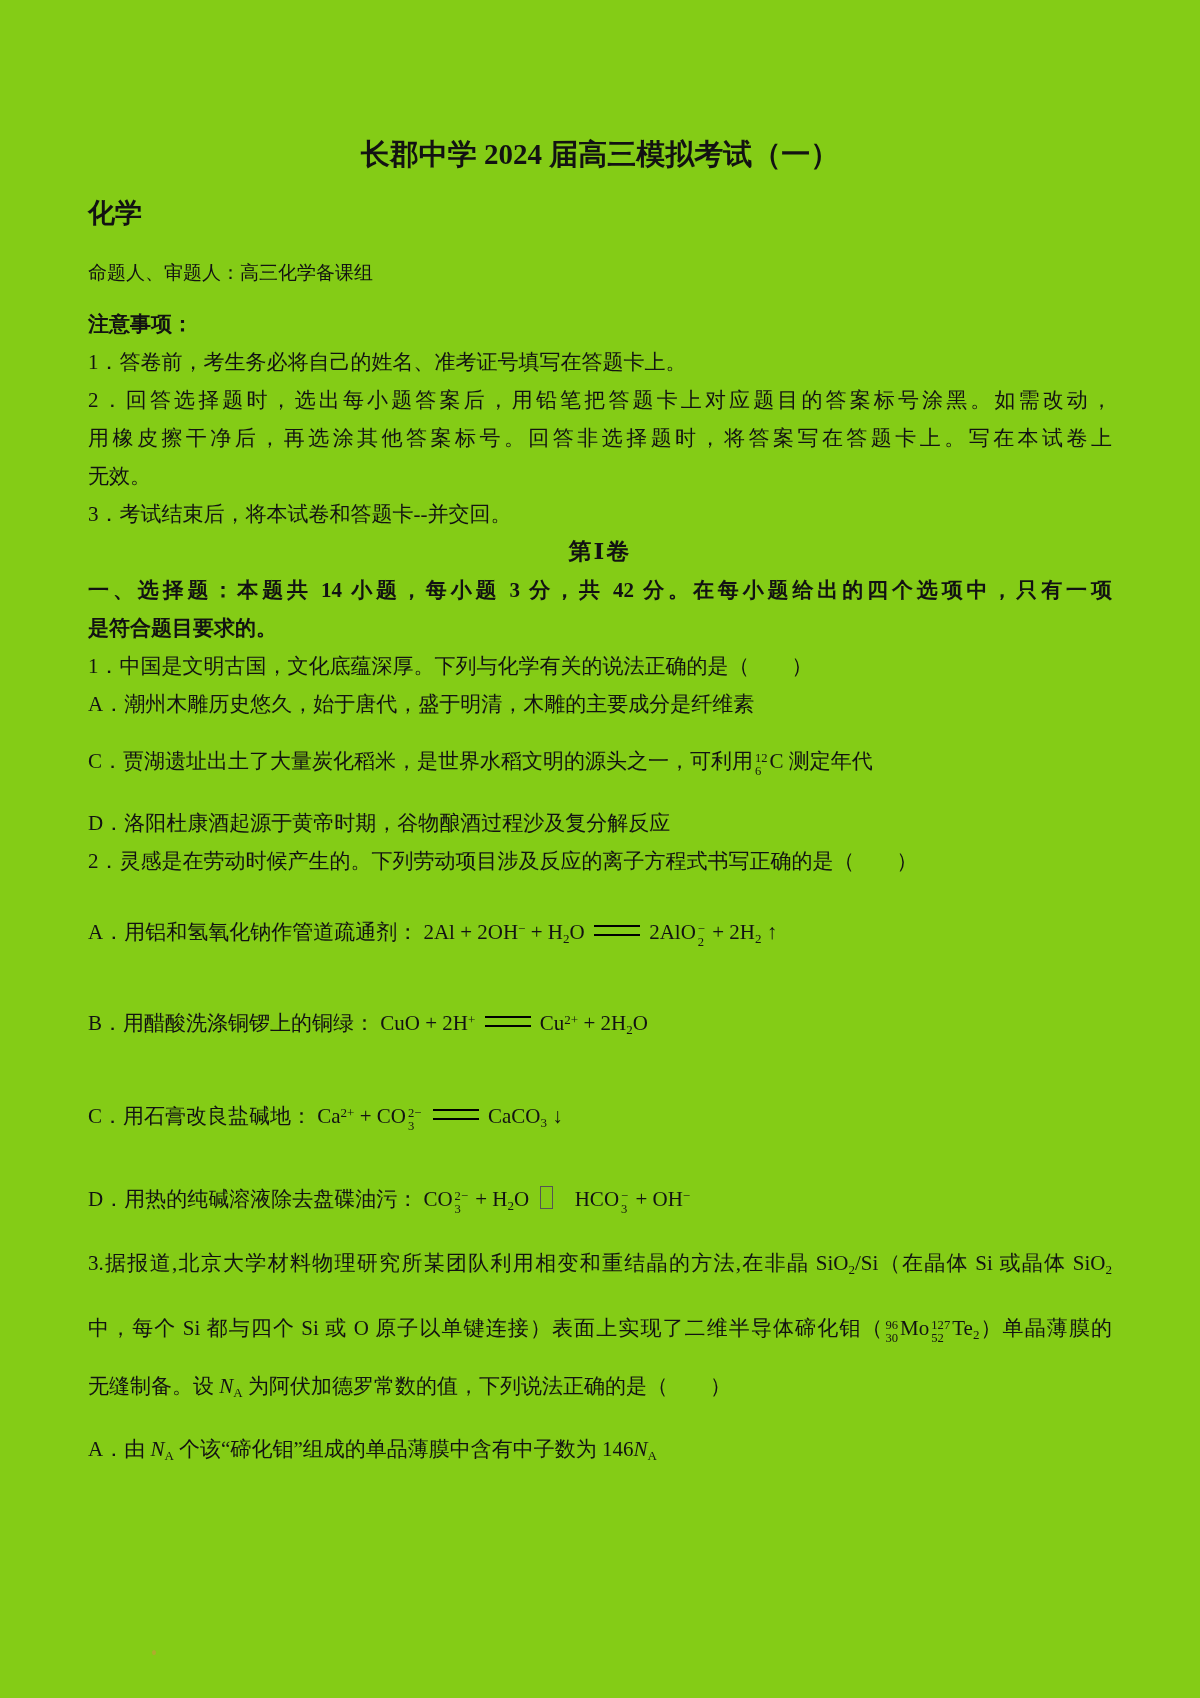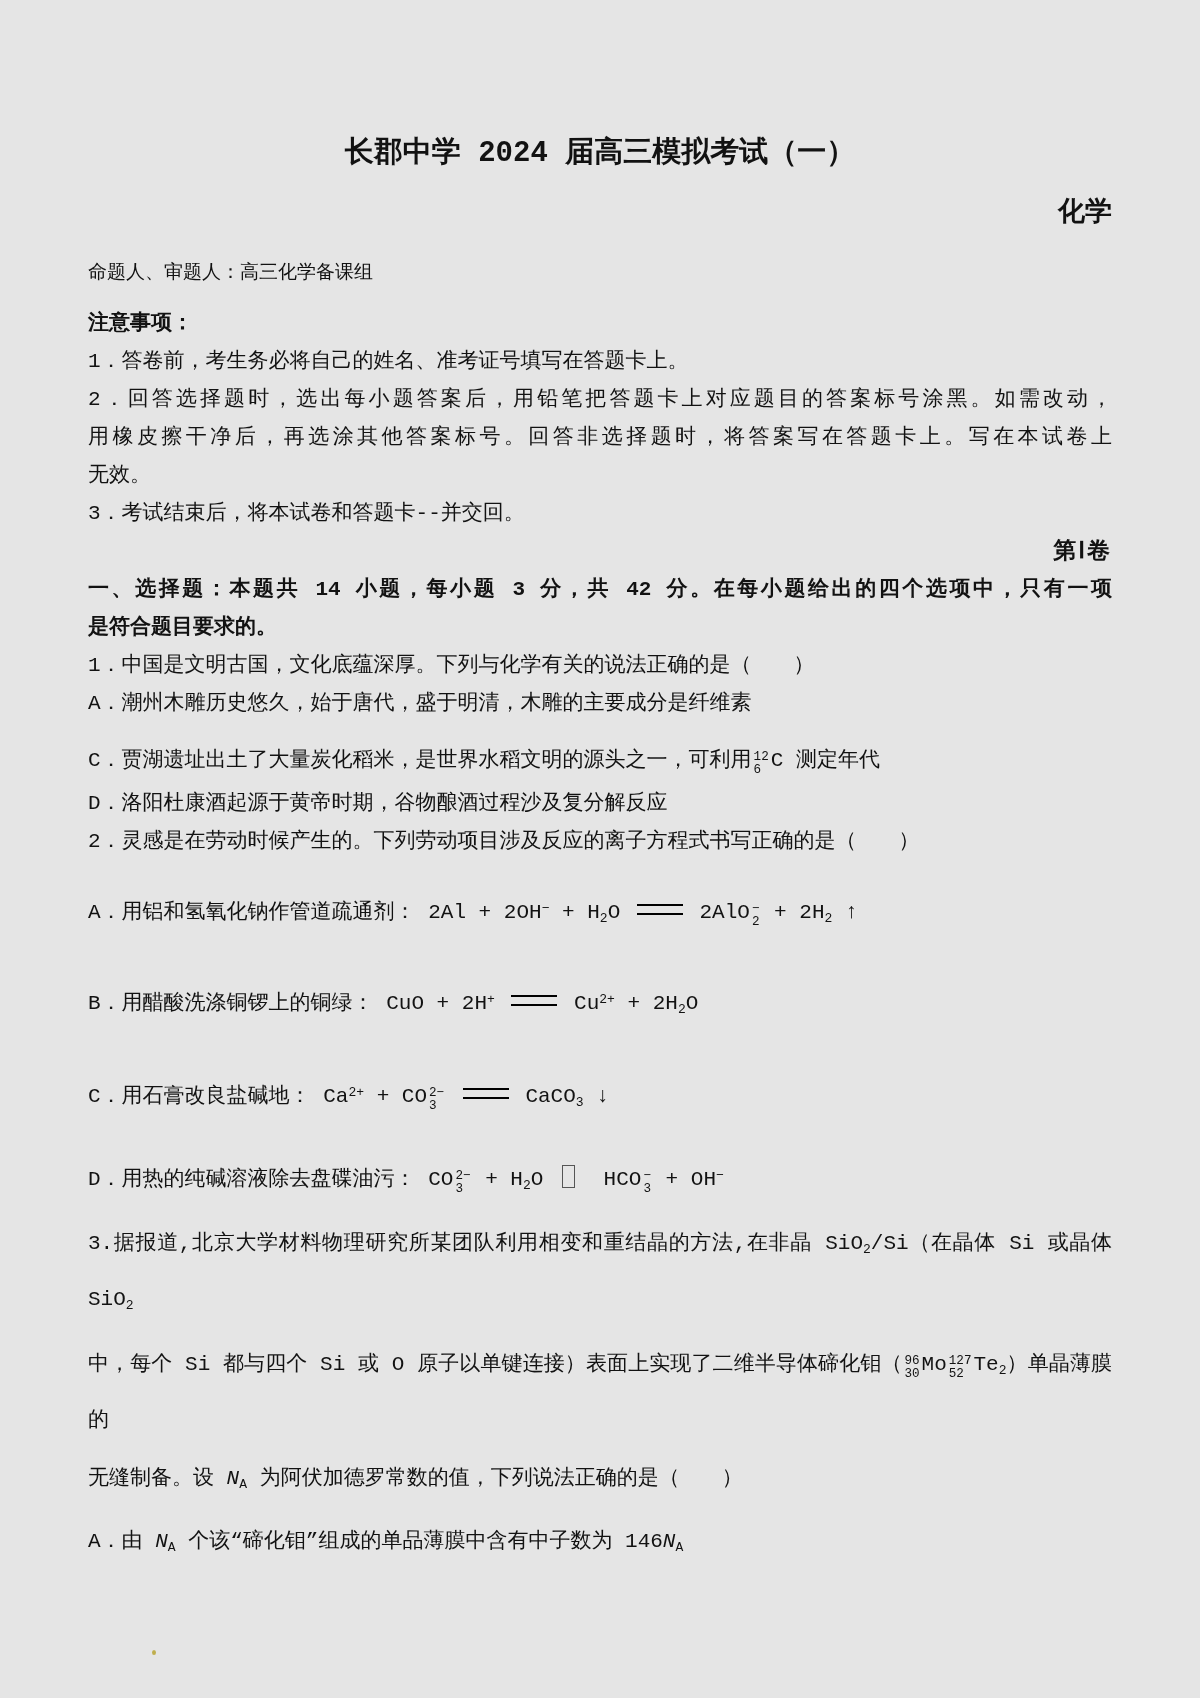--- a/index.html
+++ b/index.html
@@ -1,24 +1,24 @@
 <!DOCTYPE html>
 <html><head>
 <meta charset="utf-8">
 <style>
   html,body{margin:0;padding:0;background:#ffffff;}
   body{font-family:"Liberation Serif","DejaVu Serif",serif;color:#121212;}
   .page{position:relative;width:1200px;height:1698px;box-sizing:border-box;
-        padding:137px 88px 16px 88px;overflow:hidden;background:#e5e5e5;font-family:Liberation Mono, monospace;}
+        padding:137px 88px 16px 88px;overflow:hidden;background:#84cc16;}
   .title{margin:0;text-align:center;font-size:29px;line-height:34px;font-weight:700;}
-  .subject{margin:26px 0 0 0;text-align:right;font-size:27px;line-height:32px;font-weight:700;}
+  .subject{margin:26px 0 0 0;text-align:left;font-size:27px;line-height:32px;font-weight:700;}
   .byline{margin-top:31px;text-align:left;font-size:19px;line-height:26px;}
   .p{font-size:21px;line-height:38px;margin:0;}
   .bold{font-weight:700;}
-  .center{text-align:right;}
+  .center{text-align:center;}
   .part{font-size:23px;letter-spacing:2px;}
   .just{text-align:justify;text-align-last:justify;}
   .pre{white-space:pre-wrap;}
   sub,sup{font-size:0.62em;line-height:0;}
   sub{vertical-align:-0.30em;}
   sup{vertical-align:0.50em;}
   .stk{display:inline-block;vertical-align:-0.55em;line-height:1.02;font-size:0.60em;
        text-align:left;margin:0 2px;}
   .stk span{display:block;}
   .dbleq{display:inline-block;width:46px;height:7px;border-top:2px solid #000;
@@ -52,21 +52,21 @@
 
 
   <div class="p bold center part">第Ⅰ卷</div>
 
   <div class="p bold just">一、选择题：本题共 14 小题，每小题 3 分，共 42 分。在每小题给出的四个选项中，只有一项</div>
   <div class="p bold">是符合题目要求的。</div>
 
   <div class="p">1．中国是文明古国，文化底蕴深厚。下列与化学有关的说法正确的是（　　）</div>
   <div class="p">A．潮州木雕历史悠久，始于唐代，盛于明清，木雕的主要成分是纤维素</div>
   <div class="p" style="margin-top:14px;line-height:48px">C．贾湖遗址出土了大量炭化稻米，是世界水稻文明的源头之一，可利用<span class="stk"><span>12</span><span>6</span></span>C 测定年代</div>
-  <div class="p" style="margin-top:0">D．洛阳杜康酒起源于黄帝时期，谷物酿酒过程沙及复分解反应</div>
+  <div class="p" style="margin-top:19px">D．洛阳杜康酒起源于黄帝时期，谷物酿酒过程沙及复分解反应</div>
 
   <div class="p">2．灵感是在劳动时候产生的。下列劳动项目涉及反应的离子方程式书写正确的是（　　）</div>
   <div class="p" style="margin-top:28px;line-height:48px">A．用铝和氢氧化钠作管道疏通剂： 2Al + 2OH<sup>−</sup> + H<sub>2</sub>O <span class="dbleq"></span> 2AlO<span class="stk"><span>−</span><span>2</span></span> + 2H<sub>2</sub> ↑</div>
   <div class="p" style="margin-top:46px;line-height:42px">B．用醋酸洗涤铜锣上的铜绿： CuO + 2H<sup>+</sup> <span class="dbleq"></span> Cu<sup>2+</sup> + 2H<sub>2</sub>O</div>
   <div class="p" style="margin-top:48px;line-height:48px">C．用石膏改良盐碱地： Ca<sup>2+</sup> + CO<span class="stk"><span>2−</span><span>3</span></span> <span class="dbleq"></span> CaCO<sub>3</sub> ↓</div>
   <div class="p" style="margin-top:35px;line-height:48px">D．用热的纯碱溶液除去盘碟油污： CO<span class="stk"><span>2−</span><span>3</span></span> + H<sub>2</sub>O <span class="missbox"></span> HCO<span class="stk"><span>−</span><span>3</span></span> + OH<sup>−</sup></div>
 
   <div class="p just" style="margin-top:12px;line-height:56px">3.据报道,北京大学材料物理研究所某团队利用相变和重结晶的方法,在非晶 SiO<sub>2</sub>/Si（在晶体 Si 或晶体 SiO<sub>2</sub></div>
   <div class="p just" style="margin-top:9px;line-height:56px">中，每个 Si 都与四个 Si 或 O 原子以单键连接）表面上实现了二维半导体碲化钼（<span class="stk"><span>96</span><span>30</span></span>Mo<span class="stk"><span>127</span><span>52</span></span>Te<sub>2</sub>）单晶薄膜的</div>
   <div class="p" style="margin-top:8px;line-height:44px">无缝制备。设 <i>N</i><sub>A</sub> 为阿伏加德罗常数的值，下列说法正确的是（　　）</div>

